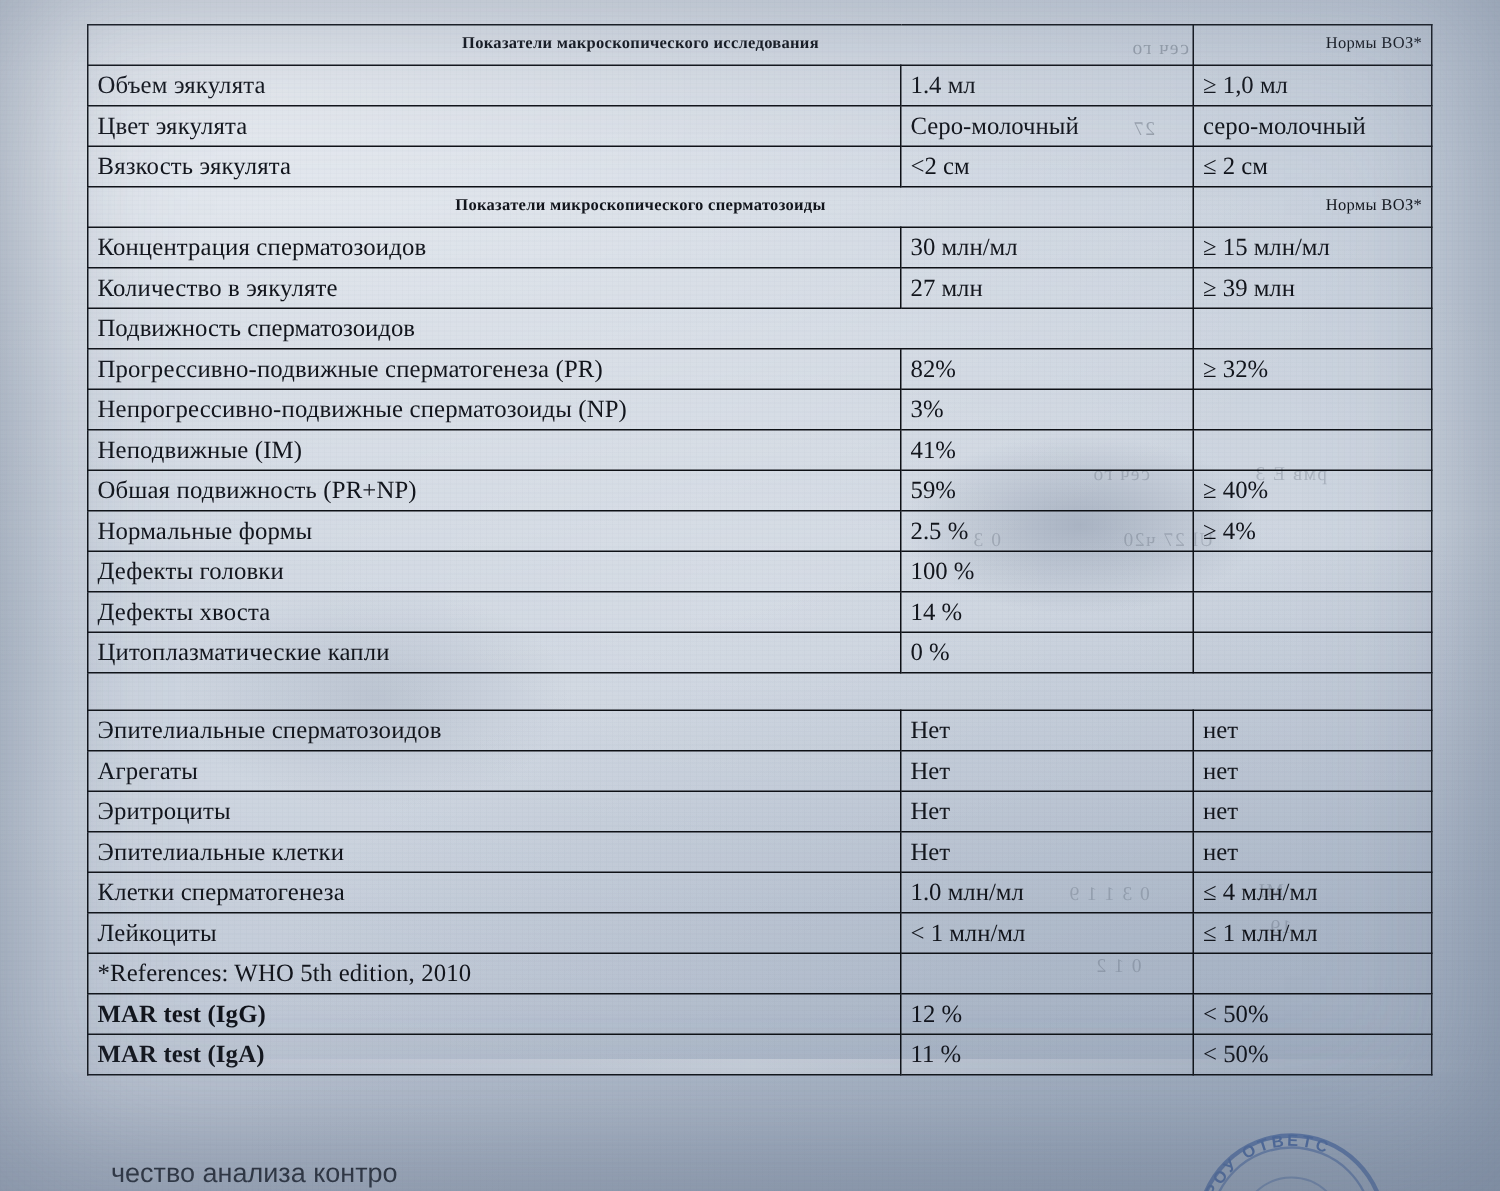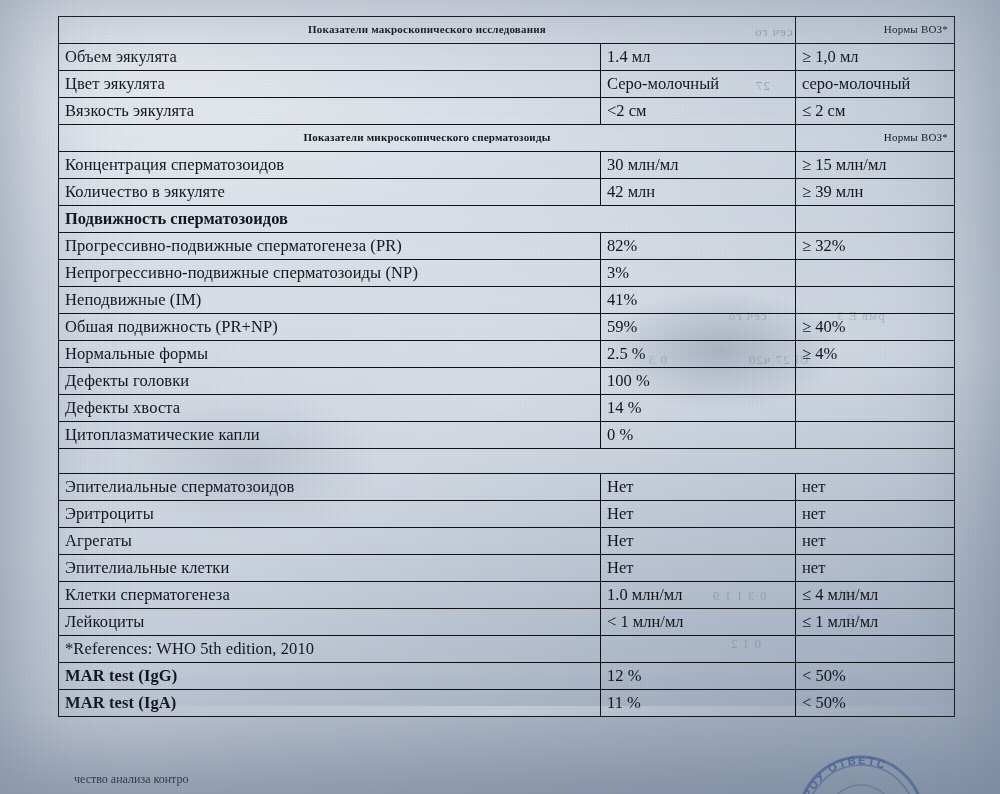--- a/index.html
+++ b/index.html
@@ -56,43 +56,43 @@
   td.value{font-size:16.5px;}
   td.norm{font-size:16.5px;}
   tr.section td{
     font-weight:bold;
     text-align:center;
     font-size:11px;
     letter-spacing:.2px;
   }
   tr.section td.norm{text-align:right;font-weight:normal;}
   td.bold{font-weight:bold;}
-  tr.subhead td{font-weight:bold;}
+  tr.subhead td{font-weight:normal;}
   tr.spacer td{height:24px;border-left:1.6px solid #0e1116;border-right:1.6px solid #0e1116;}
   tr.spacer td.gapcell{border:1.6px solid #0e1116;}
 
   
   .ghost{
     position:absolute;
     color:rgba(35,45,60,.30);
     font-size:13px;
     font-family:"Liberation Serif","DejaVu Serif",serif;
     letter-spacing:1px;
     transform:scaleX(-1);
     pointer-events:none;
     white-space:nowrap;
     filter:blur(.4px);
   }
   .ghost.faint{color:rgba(35,45,60,.20);}
 
   
   #footer-line{
     position:absolute;left:74px;top:772px;
-    font-size:12px;color:#191d25;
-    font-family:Liberation Serif, serif;
+    font-size:18px;color:#191d25;
+    font-family:Liberation Sans, sans-serif;
     white-space:nowrap;
   }
 
   
   #stamp{
     position:absolute;left:786px;top:744px;width:150px;height:150px;
     pointer-events:none;opacity:.72;
   }
   #stamp svg{display:block;}
   .stamp-txt{
@@ -170,21 +170,21 @@
         <td class="norm">Нормы ВОЗ*</td>
       </tr>
 
       <tr>
         <td class="label">Концентрация сперматозоидов</td>
         <td class="value">30 млн/мл</td>
         <td class="norm">≥ 15 млн/мл</td>
       </tr>
       <tr>
         <td class="label">Количество в эякуляте</td>
-        <td class="value">42  млн</td>
+        <td class="value">27  млн</td>
         <td class="norm">≥ 39 млн</td>
       </tr>
 
       <tr class="subhead">
         <td colspan="2">Подвижность сперматозоидов</td>
         <td class="norm"></td>
       </tr>
       <tr>
         <td class="label">Прогрессивно-подвижные сперматогенеза (PR)</td>
         <td class="value">82%</td>
@@ -230,26 +230,26 @@
       <tr class="spacer">
         <td class="gapcell" colspan="3"></td>
       </tr>
 
       <tr>
         <td class="label">Эпителиальные сперматозоидов</td>
         <td class="value">Нет</td>
         <td class="norm">нет</td>
       </tr>
       <tr>
-        <td class="label">Эритроциты</td>
+        <td class="label">Агрегаты</td>
         <td class="value">Нет</td>
         <td class="norm">нет</td>
       </tr>
       <tr>
-        <td class="label">Агрегаты</td>
+        <td class="label">Эритроциты</td>
         <td class="value">Нет</td>
         <td class="norm">нет</td>
       </tr>
       <tr>
         <td class="label">Эпителиальные клетки</td>
         <td class="value">Нет</td>
         <td class="norm">нет</td>
       </tr>
       <tr>
         <td class="label">Клетки сперматогенеза</td>

